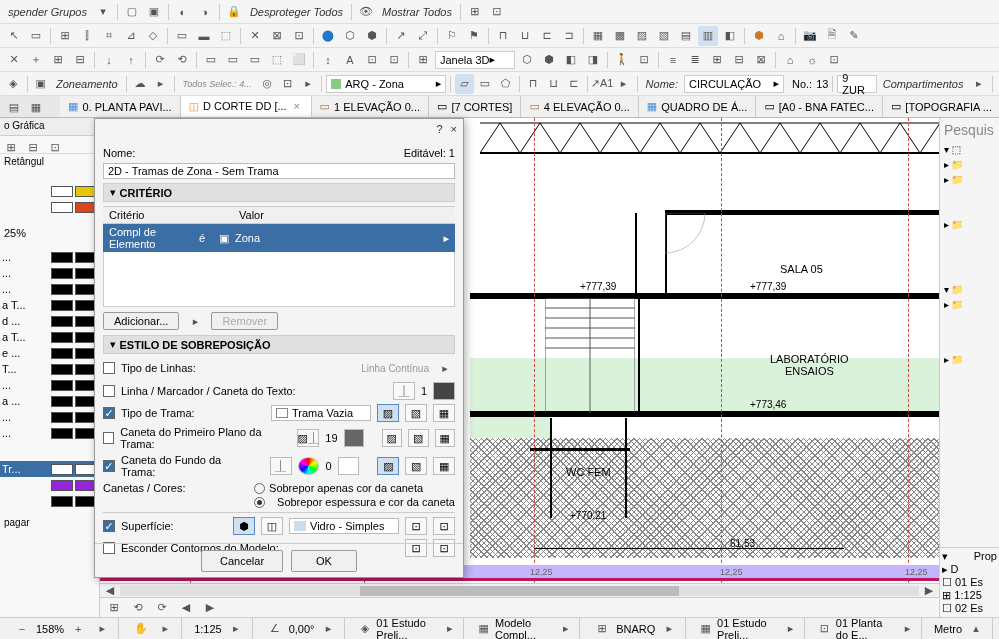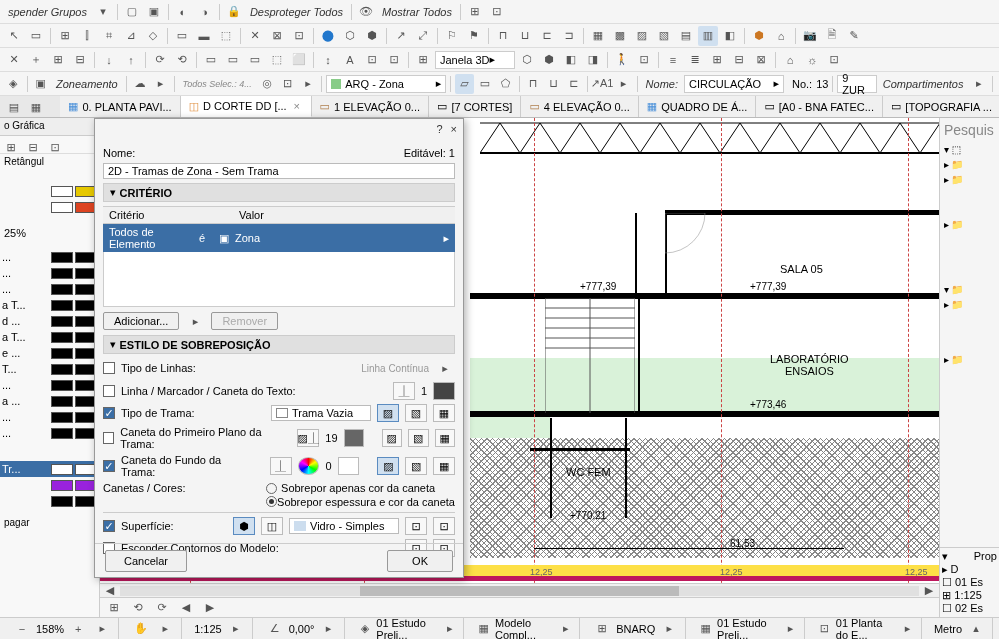--- a/index.html
+++ b/index.html
@@ -39,36 +39,36 @@
 .criteria-data-row { display: flex; background: #3b6ea5; color: #fff; }
 .criteria-data-row > div { padding: 2px 6px; display: flex; align-items: center; }
 .dlg-btn { border: 1px solid #999; background: #f0f0f0; padding: 2px 10px; cursor: pointer; border-radius: 2px; }
 .dlg-field { border: 1px solid #bbb; background: #fff; padding: 1px 4px; flex: 1; }
 .chk { width: 12px; height: 12px; border: 1px solid #666; display: inline-flex; align-items: center; justify-content: center; background: #fff; cursor: pointer; }
 .chk.on { background: #3b6ea5; color: #fff; }
 .icon-btn { width: 22px; height: 18px; border: 1px solid #bbb; display: inline-flex; align-items: center; justify-content: center; cursor: pointer; background: #f8f8f8; }
 .icon-btn.active { background: #d0e0f0; border-color: #5a8bc0; }
 .radio { width: 11px; height: 11px; border: 1px solid #666; border-radius: 50%; display: inline-block; position: relative; }
 .radio.on::after { content:''; position:absolute; inset:2px; background:#333; border-radius:50%; }
-.dialog-footer { position: absolute; bottom: 0; left: 0; right: 0; height: 34px; border-top: 1px solid #ccc; display: flex; align-items: center; justify-content: space-between; padding: 0 10px; gap: 8px; }
+.dialog-footer { position: absolute; bottom: 0; left: 0; right: 0; height: 34px; border-top: 1px solid #ccc; display: flex; align-items: center; justify-content: center; padding: 0 10px; gap: 8px; }
 
 .status-bar { position: absolute; bottom: 0; left: 0; right: 0; height: 22px; background: #f0f0f0; border-top: 1px solid #ccc; display: flex; align-items: center; padding: 0 6px; gap: 6px; font-size: 10px; }
 .status-seg { display: flex; align-items: center; gap: 4px; padding: 0 6px; border-right: 1px solid #ccc; height: 100%; }
 
 
 .drawing { position: absolute; inset: 0; }
 .room-label { position: absolute; font-size: 11px; color: #000; }
 .elev-label { position: absolute; font-size: 10px; color: #000; }
 .wall-h { position: absolute; background: #000; height: 5px; }
 .wall-v { position: absolute; background: #000; width: 5px; }
 .green-zone { position: absolute; background: rgba(180, 230, 180, 0.5); }
 .hatched { position: absolute; background: repeating-linear-gradient(45deg, #888 0 1px, transparent 1px 4px), repeating-linear-gradient(-45deg, #888 0 1px, transparent 1px 4px); }
 .dash-line-v { position: absolute; width: 0; border-left: 1px dashed #c44; }
 .truss { position:absolute; }
-.ruler-h { position: absolute; height: 16px; left: 0; right: 0; background: #fde047; border-bottom: 5px solid #be185d; display: flex; }
+.ruler-h { position: absolute; height: 16px; left: 0; right: 0; background: #c4b5fd; border-bottom: 3px solid #be185d; display: flex; }
 .ruler-num { position: absolute; top: 2px; font-size: 9px; color: #666; }
 .orange-marker { position:absolute; width:12px; height:12px; background:#ff8c00; transform:rotate(45deg); }
 .prop-panel { position:absolute; right:0; bottom:22px; width:60px; background:#f5f5f5; border-left:1px solid #ccc; border-top:1px solid #ccc; padding:2px; font-size:10px; }
 </style>
 </head>
 <body>
 
 <div class="toolbar-row">
   <span class="tool-label">spender Grupos</span>
   <span class="tool-btn">▾</span>
@@ -516,21 +516,21 @@
     <div class="dlg-row">
       <div class="dlg-field">2D - Tramas de Zona - Sem Trama</div>
     </div>
     <div class="dlg-section-header">▾ <b>CRITÉRIO</b></div>
     <div class="criteria-header-row">
       <div style="width:100px">Critério</div>
       <div style="width:30px"></div>
       <div>Valor</div>
     </div>
     <div class="criteria-data-row">
-      <div style="width:90px">Todos de Elemento</div>
+      <div style="width:90px">Compl de Elemento</div>
       <div style="width:20px">é</div>
       <div style="width:16px">▣</div>
       <div>Zona</div>
       <div style="margin-left:auto">▸</div>
     </div>
     <div style="height:55px;background:#fff;border:1px solid #ccc;border-top:none"></div>
     <div class="dlg-row">
       <span class="dlg-btn">Adicionar...</span>
       <span class="tool-btn">▸</span>
       <span class="dlg-btn" style="color:#aaa">Remover</span>
@@ -597,21 +597,21 @@
     </div>
 
     <div class="dlg-row" style="align-items:flex-start">
       <span>Canetas / Cores:</span>
       <span style="flex:1"></span>
       <div style="display:flex;flex-direction:column;gap:2px">
         <label style="display:flex;align-items:center;gap:4px">
             <span class="radio"></span>
             <span>Sobrepor apenas cor da caneta</span>
           </label>
-        <label style="display:flex;align-items:flex-start;gap:0">
+        <label style="display:flex;align-items:flex-end;gap:12px">
             <span class="radio on"></span>
             <span>Sobrepor espessura e cor da caneta</span>
           </label>
       </div>
     </div>
 
     <div style="height:1px;background:#ccc;margin:4px 0"></div>
 
     <div class="dlg-row">
       <span class="chk on">✓</span>

